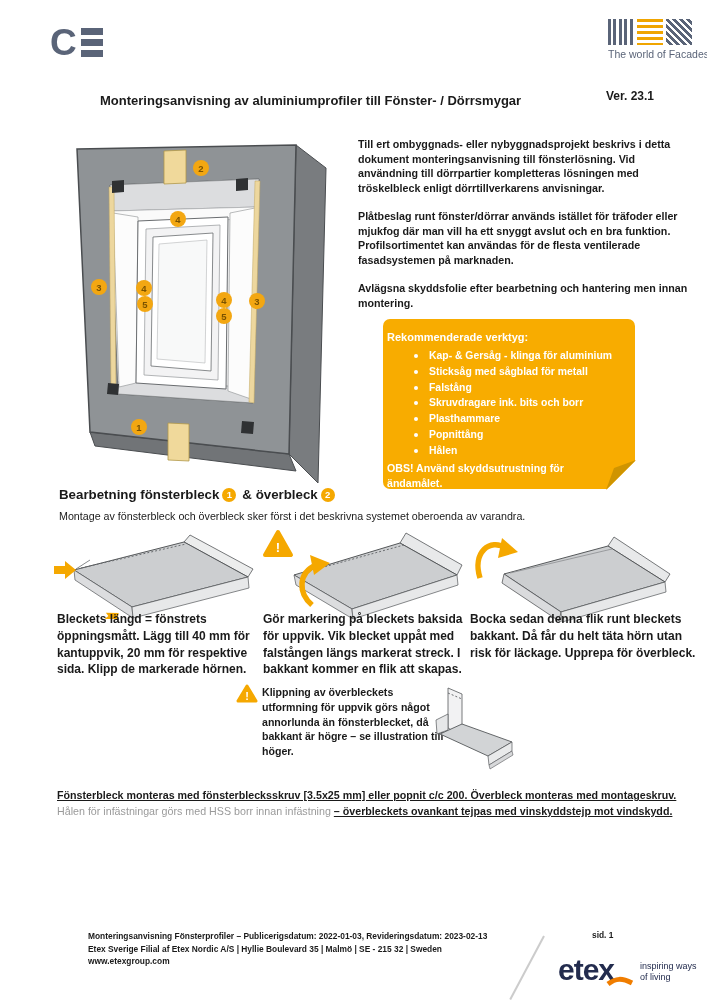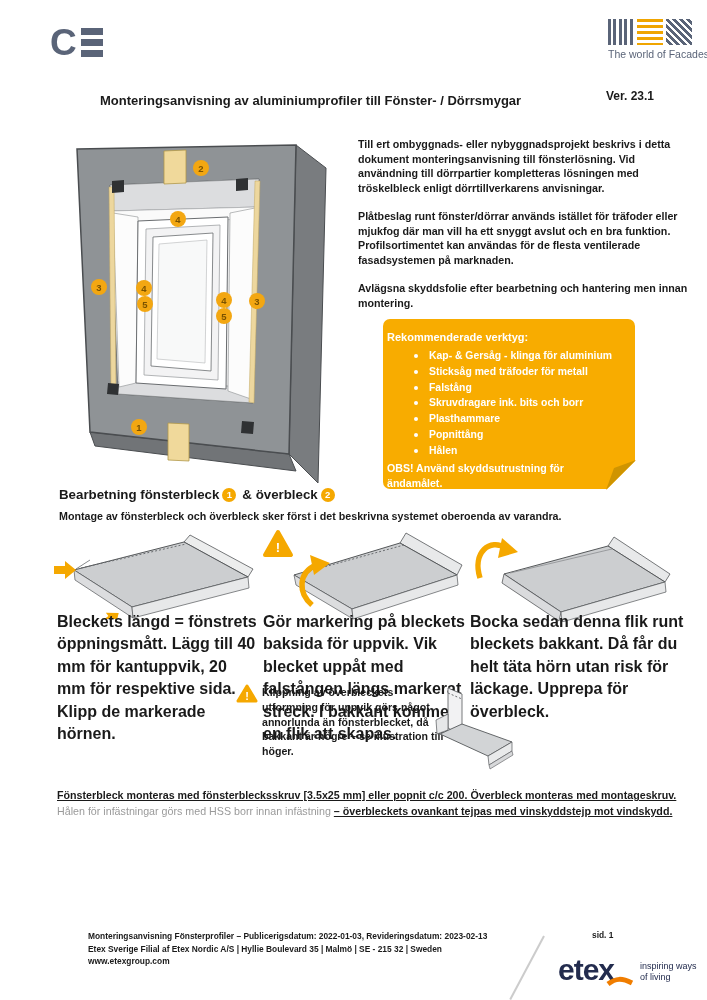--- a/index.html
+++ b/index.html
@@ -43,24 +43,24 @@
   .toolsbox li::before { content:""; position:absolute; left:1px; top:6px; width:4px; height:4px;
     border-radius:50%; background:#ffffff; }
   .toolsbox .tb-note { margin-top:2px; font-size:10.6px; line-height:1.45; width:200px; }
   .fold-svg { position:absolute; right:-1px; bottom:-1px; display:block; }
 
   
   .section-head { left:59px; top:487px; display:flex; align-items:center; font-size:13.3px; font-weight:700; }
   .badge { display:inline-flex; align-items:center; justify-content:center;
     width:14px; height:14px; border-radius:50%; background:#f5a800; color:#ffffff;
     font-size:9.5px; font-weight:700; margin:0 6px 0 3px; }
-  .section-sub { left:59px; top:510px; width:600px; font-size:10.7px; font-weight:700; }
-
-  
-  .step-text { font-size:16px; font-weight:700; line-height:1.4; }
+  .section-sub { left:59px; top:510px; width:600px; font-size:10.7px; font-weight:400; }
+
+  
+  .step-text { font-size:12px; font-weight:700; line-height:1.4; }
   .step1-text { left:57px;  top:611px; width:202px; }
   .step2-text { left:263px; top:611px; width:204px; }
   .step3-text { left:470px; top:611px; width:228px; }
 
   
   .warn-icon { left:236px; top:684px; }
   .warn-text { left:262px; top:685px; width:190px; font-size:10.6px; font-weight:700; line-height:1.4; }
 
   
   .mounting { left:57px; top:788px; width:638px; font-size:10.7px; line-height:1.48; }
@@ -157,21 +157,21 @@
   <div class="abs intro">
     <p>Till ert ombyggnads- eller nybyggnadsprojekt beskrivs i detta dokument monteringsanvisning till fönsterlösning. Vid användning till dörrpartier kompletteras lösningen med tröskelbleck enligt dörrtillverkarens anvisningar.</p>
     <p>Plåtbeslag runt fönster/dörrar används istället för träfoder eller mjukfog där man vill ha ett snyggt avslut och en bra funktion. Profilsortimentet kan användas för de flesta ventilerade fasadsystemen på marknaden.</p>
     <p>Avlägsna skyddsfolie efter bearbetning och hantering men innan montering.</p>
   </div>
 
   <div class="abs toolsbox">
     <div class="tb-title">Rekommenderade verktyg:</div>
     <ul>
       <li>Kap- &amp; Gersåg - klinga för aluminium</li>
-      <li>Sticksåg med träfoder för metall</li>
+      <li>Sticksåg med sågblad för metall</li>
       <li>Falstång</li>
       <li>Skruvdragare ink. bits och borr</li>
       <li>Plasthammare</li>
       <li>Popnittång</li>
       <li>Hålen</li>
     </ul>
     <div class="tb-note">OBS! Använd skyddsutrustning för ändamålet.</div>
     <svg class="fold-svg" width="30" height="30" viewBox="0 0 30 30">
       <polygon points="30,0 30,30 0,30" fill="#ffffff"></polygon>
       <polygon points="0,30 30,0 8,8" fill="#cf9400"></polygon>

